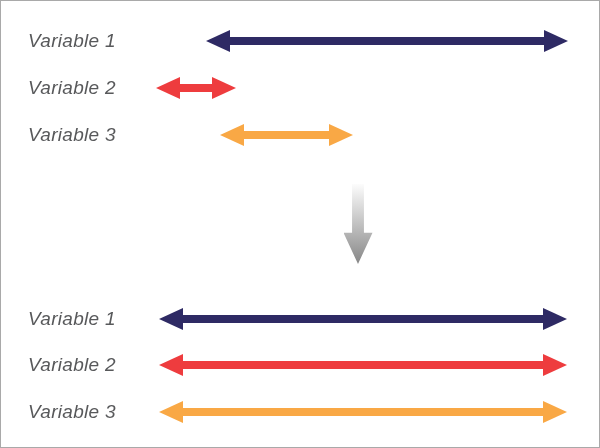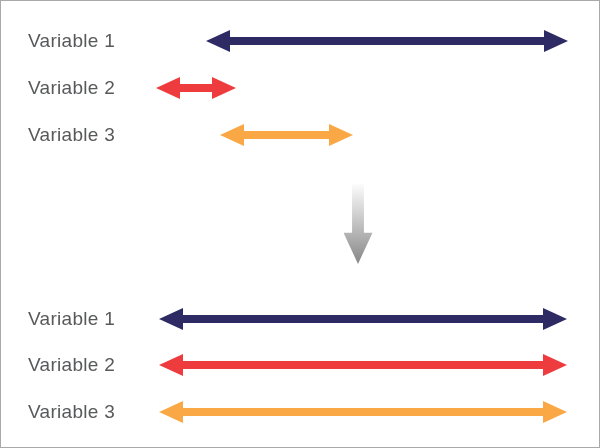--- a/index.html
+++ b/index.html
@@ -27,20 +27,21 @@
   .vlabel {
     position: absolute;
     left: 27px;
     top: 0;
     height: 40px;
     line-height: 40px;
     font-size: 19px;
     letter-spacing: 0.3px;
     color: var(--label-color, #58595b);
     white-space: nowrap;
+    font-style: italic;
   }
   
   .harrow {
     position: absolute;
     top: 9px;
     height: 22px;
   }
   .harrow .shaft {
     position: absolute;
     left: 16px;

